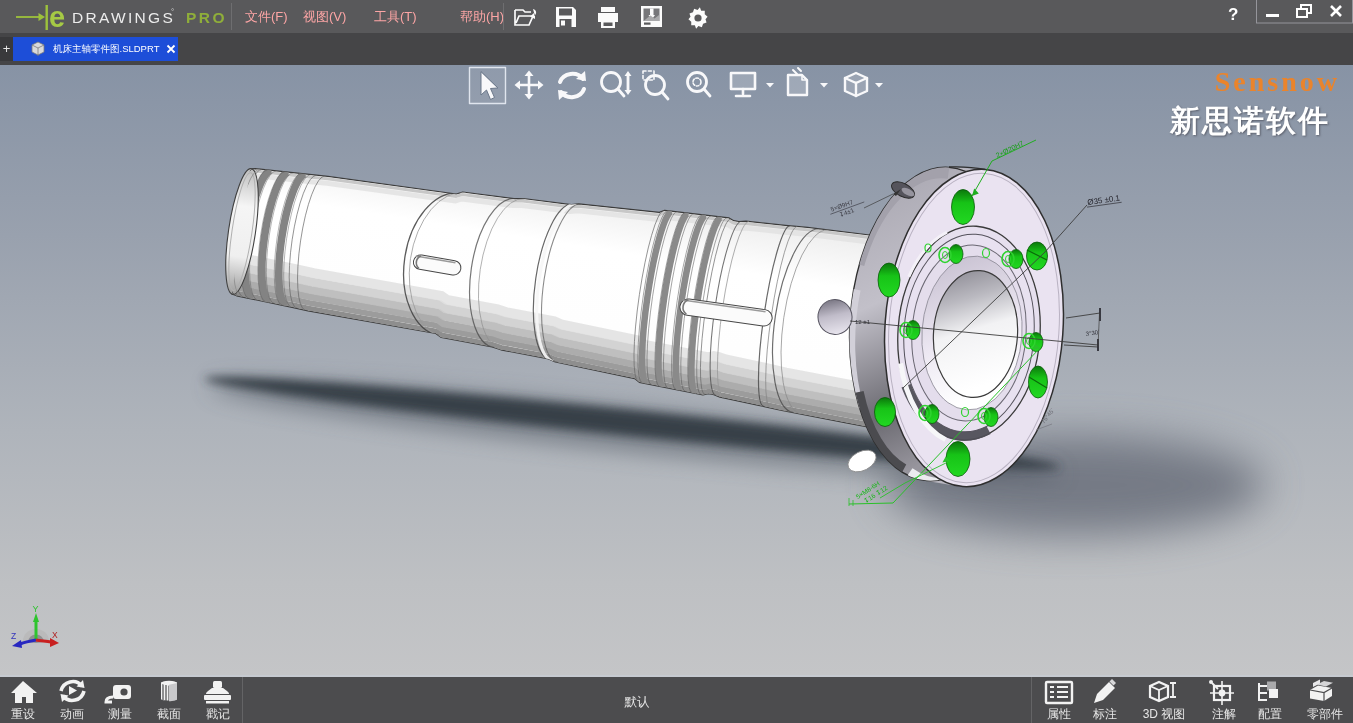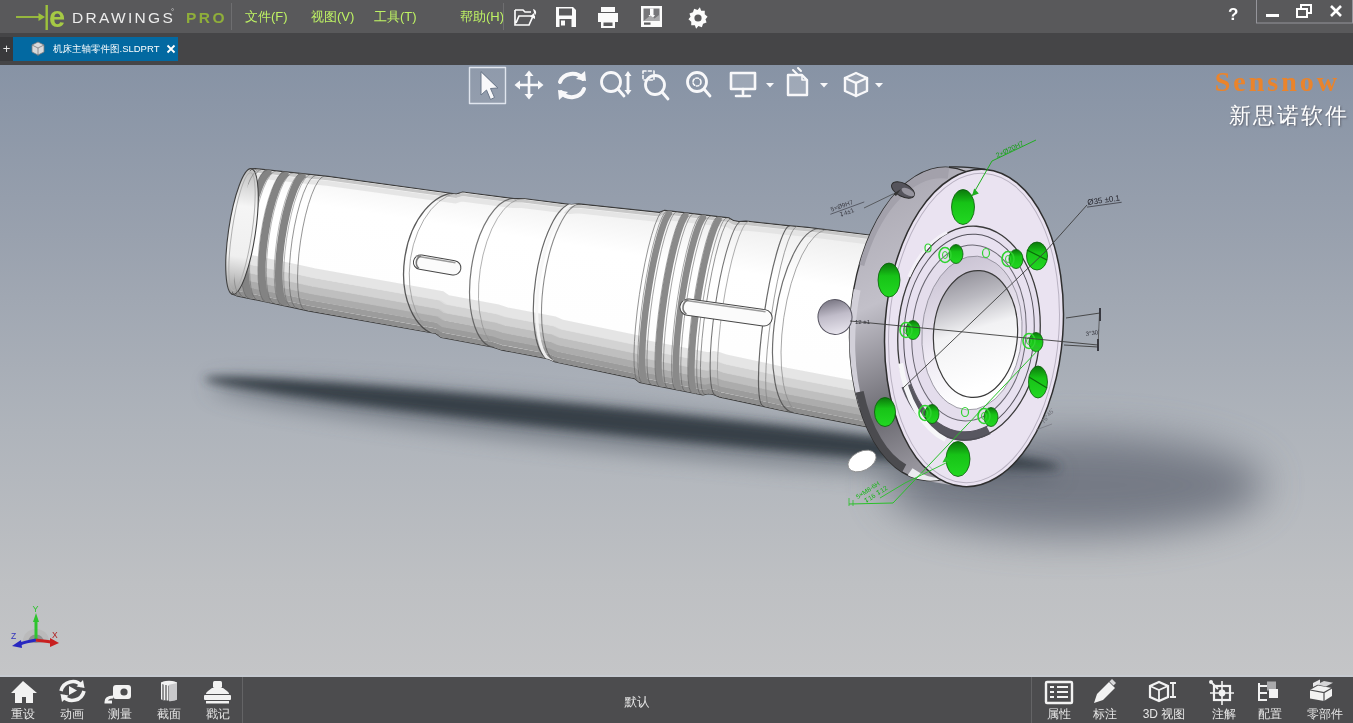--- a/index.html
+++ b/index.html
@@ -1,27 +1,27 @@
 <!DOCTYPE html>
 <html><head><meta charset="utf-8">
 <style>
 *{margin:0;padding:0;box-sizing:border-box}
 html,body{width:1353px;height:723px;overflow:hidden;font-family:"Liberation Sans",sans-serif}
 .topbar{position:absolute;left:0;top:0;width:1353px;height:33px;background:#59595b}
 .logo{position:absolute;left:14px;top:4px}
-.menu{position:absolute;top:0;height:47px;line-height:33px;color:#bef264;font-size:13px}
+.menu{position:absolute;top:0;height:47px;line-height:33px;color:#fca5a5;font-size:13px}
 .vsep{position:absolute;top:3px;width:1px;height:27px;background:#6e6e70}
 .tabbar{position:absolute;left:0;top:33px;width:1353px;height:32px;background:#454547}
 .plusbtn{position:absolute;left:0;top:37px;width:13px;height:24px;background:#39393b;color:#e8e8e8;font-size:13px;text-align:center;line-height:23px}
-.tab{position:absolute;left:13px;top:37px;width:165px;height:24px;background:#0369a1;color:#fff;font-size:9.5px;line-height:24px}
+.tab{position:absolute;left:13px;top:37px;width:165px;height:24px;background:#1d4ed8;color:#fff;font-size:9.5px;line-height:24px}
 .viewport{position:absolute;left:0;top:65px;width:1353px;height:610px}
 .botborder{position:absolute;left:0;top:675px;width:1353px;height:2px;background:#c6cad0}
 .botbar{position:absolute;left:0;top:677px;width:1353px;height:46px;background:#4c4c4e}
 .wm1{position:absolute;right:13px;top:1px;color:#ea842c;font-family:"Liberation Serif",serif;font-weight:bold;font-size:28px;letter-spacing:3px}
-.wm2{position:absolute;right:4px;top:36px;color:#fff;font-weight:normal;font-size:22px;letter-spacing:2px;text-shadow:1px 1px 2px rgba(60,60,70,.6)}
+.wm2{position:absolute;right:23px;top:36px;color:#fff;font-weight:bold;font-size:30px;letter-spacing:2px;text-shadow:1px 1px 2px rgba(60,60,70,.6)}
 </style></head>
 <body>
 
 <div class="viewport">
 <svg width="1353" height="610" viewBox="0 65 1353 610">
 <defs>
 <linearGradient id="bgg" x1="0" y1="65" x2="0" y2="675" gradientUnits="userSpaceOnUse">
   <stop offset="0" stop-color="#8793a5"></stop>
           <stop offset="0.28" stop-color="#99a1ae"></stop>
   <stop offset="0.6" stop-color="#afb4bb"></stop>
@@ -366,21 +366,21 @@
   <path d="M2,13 h27" stroke="#9dc23c" stroke-width="1.8" fill="none"></path>
   <path d="M31,13 l-6.5,-4 v8 z" fill="#9dc23c"></path>
   <rect x="31.5" y="1" width="2.4" height="25" fill="#9dc23c"></rect>
   <text x="35" y="23" font-size="29" font-weight="bold" fill="#a6ca45" font-family="Liberation Sans,sans-serif">e</text>
   <text x="58" y="19" font-size="15.5" fill="#ececec" letter-spacing="2.3" font-family="Liberation Sans,sans-serif">DRAWINGS</text>
   <text x="157" y="10" font-size="8" fill="#d8d8d8" font-family="Liberation Sans,sans-serif">°</text>
   <text x="172" y="19" font-size="15.5" fill="#8fae3a" letter-spacing="2.5" font-weight="bold" font-family="Liberation Sans,sans-serif">PRO</text>
  </svg>
  <div class="vsep" style="left:231px"></div>
  <div class="menu" style="left:245px">文件(F)</div>
- <div class="menu" style="left:311px">视图(V)</div>
+ <div class="menu" style="left:303px">视图(V)</div>
  <div class="menu" style="left:374px">工具(T)</div>
  <div class="menu" style="left:460px">帮助(H)</div>
  <div class="vsep" style="left:503px"></div>
  <svg style="position:absolute;left:510px;top:4px" width="210" height="26" viewBox="0 0 210 26" fill="none" stroke="#fbfbfb" stroke-width="1.8">
   <g transform="translate(4,2)">
    <path d="M1,4 h8 l2,2 h6 M1,4 v15 h14 l4,-9 h-14 l-3,7" stroke-width="1.7"></path>
    <path d="M19,3 c4,1 4,5 1,7 l0,-3 l-4,3.5 l5,2.5 l0,-3" fill="#fbfbfb" stroke="none"></path>
   </g>
   <g transform="translate(45,2)">
    <path d="M1,1 h17 l3,3 v17 h-20 z" fill="#fbfbfb" stroke="none"></path>

